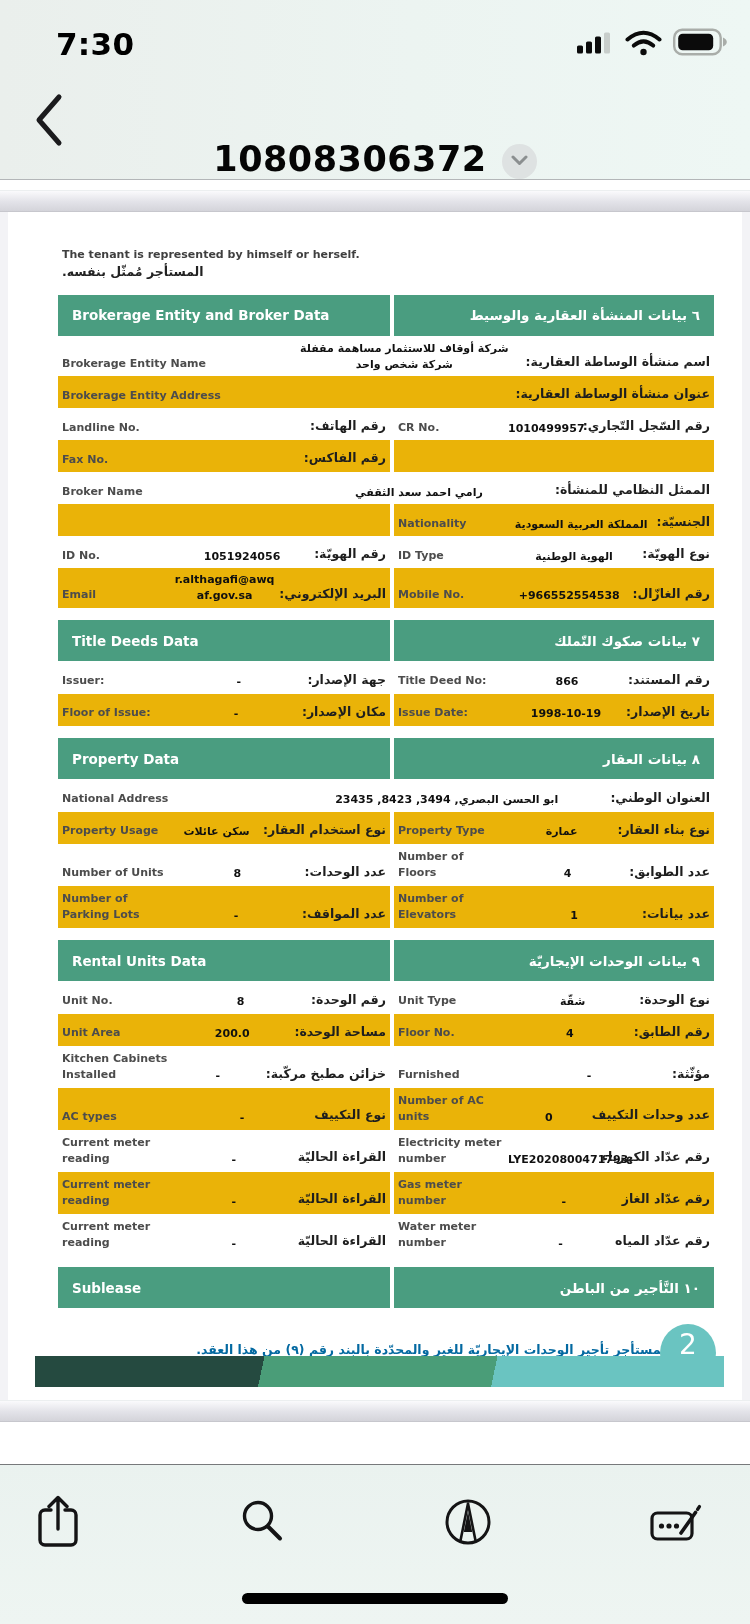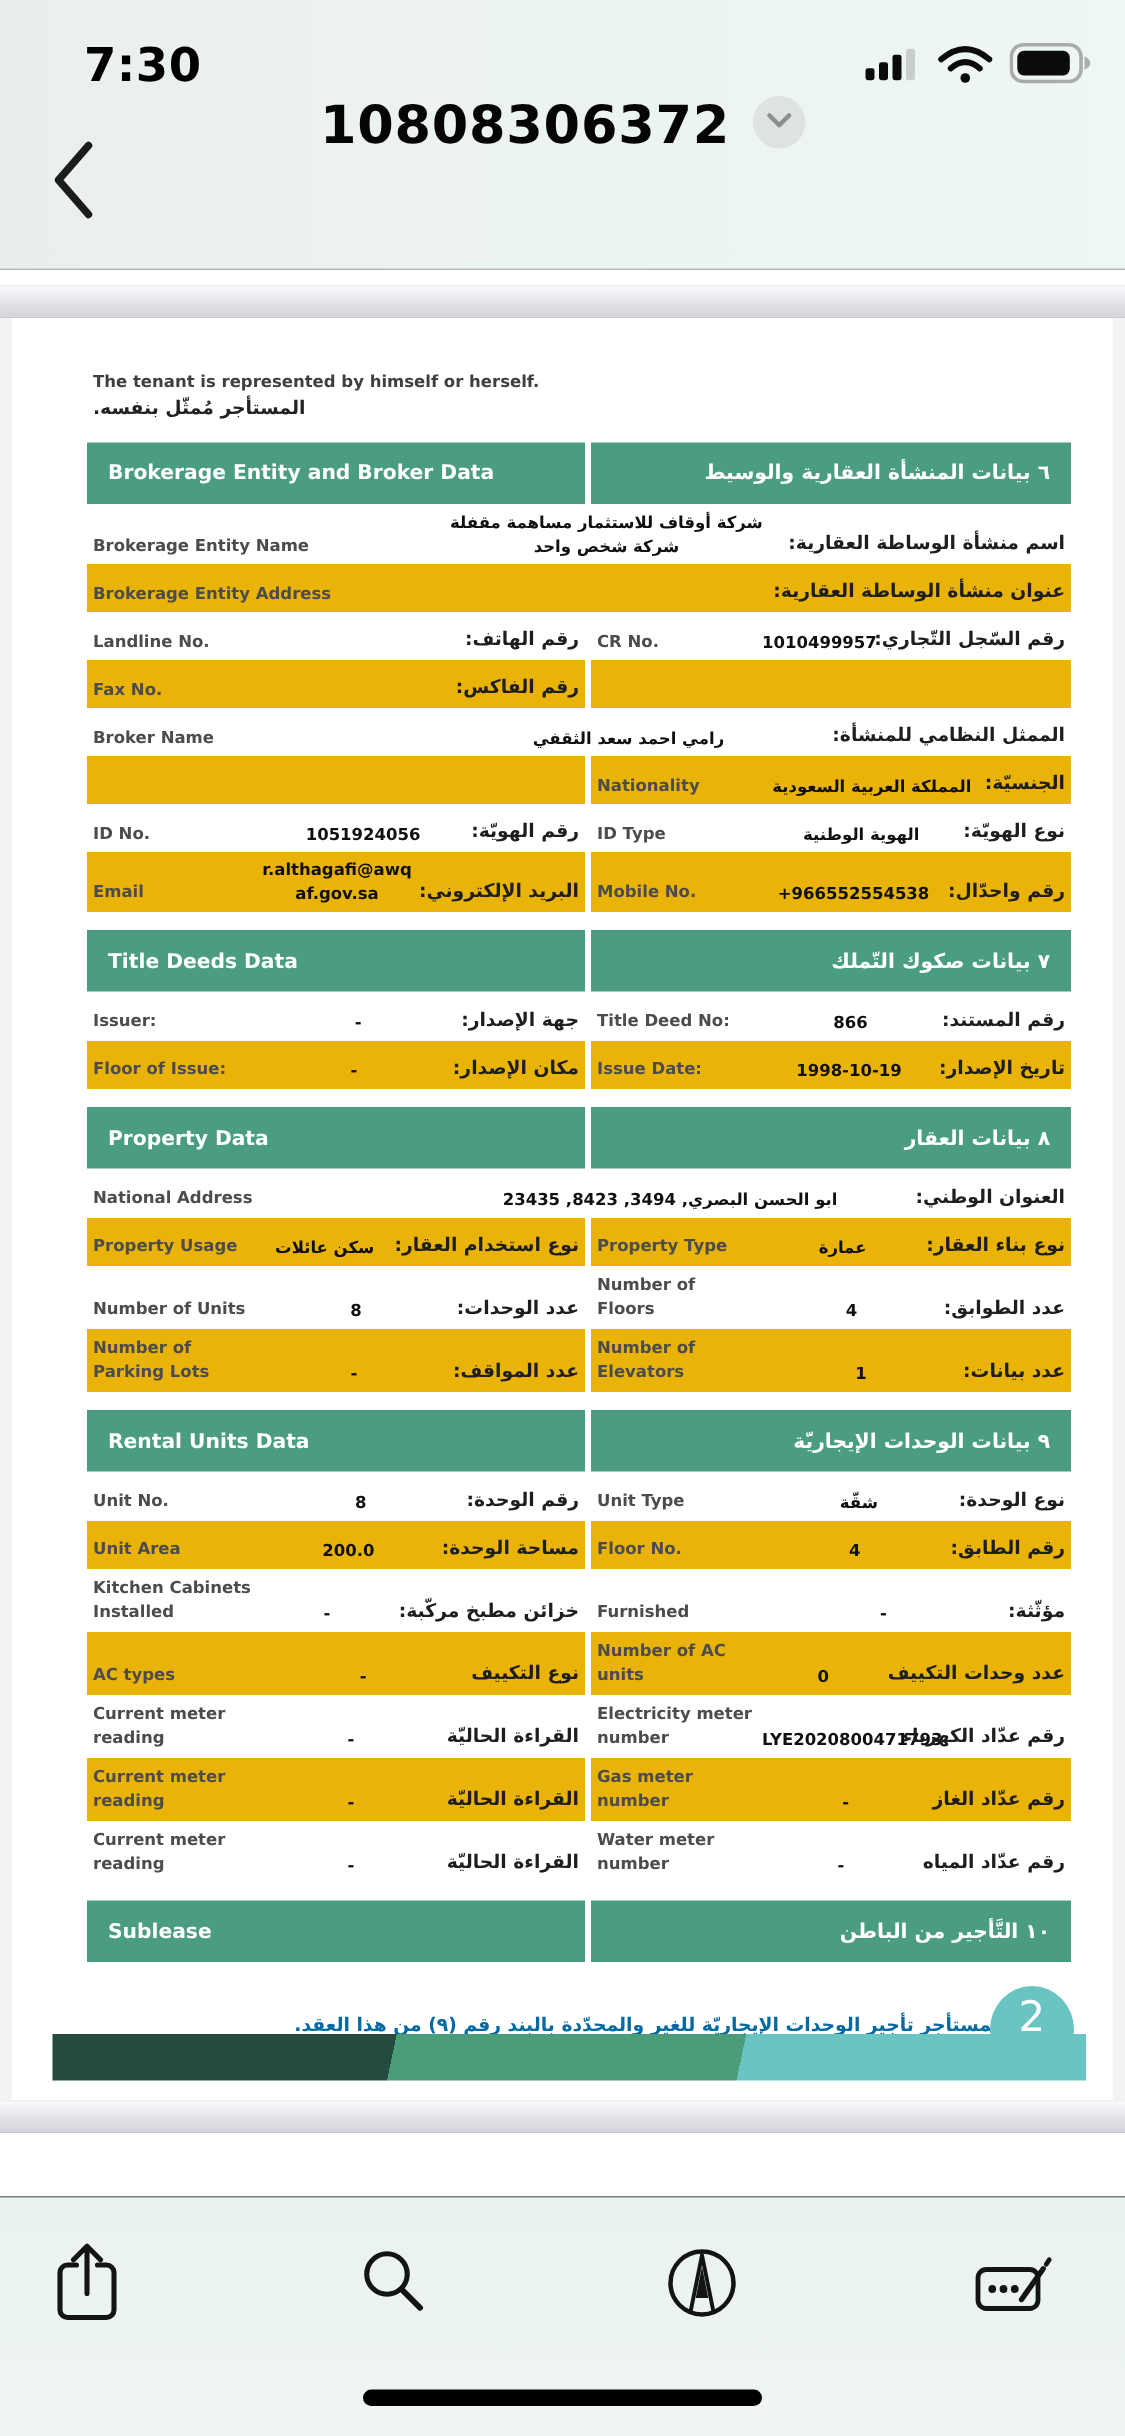--- a/index.html
+++ b/index.html
@@ -11,21 +11,21 @@
   .topbar { position:absolute; top:0; left:0; width:750px; height:179px;
             background:linear-gradient(90deg,#eaefec 0%,#ecf4f1 55%,#eef7f4 100%); }
   .status-row { position:absolute; top:18px; left:0; right:0; height:52px;
                 display:flex; align-items:center; }
   .time { margin-left:56px; font-size:31px; font-weight:700; color:#000; letter-spacing:.3px; }
   .status-icons { margin-left:auto; margin-right:22px; display:flex; align-items:center; gap:11px; }
   .nav-row { position:absolute; top:64px; left:0; right:0; height:115px; }
   .back-btn { position:absolute; left:26px; top:26px; width:44px; height:62px;
               display:flex; align-items:center; justify-content:center; background:none; border:none; }
   .nav-title-group { position:absolute; left:0; right:0; top:0; height:100%;
-                     display:flex; align-items:flex-start; justify-content:center; }
+                     display:flex; align-items:flex-end; justify-content:center; }
   .nav-title { font-size:35px; font-weight:600; color:#050505; letter-spacing:.5px; }
   .dropdown-circle { width:35px; height:35px; border-radius:50%; background:#dee2e2;
                      display:flex; align-items:center; justify-content:center; margin-left:15px; border:none; }
   .nav-hairline { position:absolute; top:179px; left:0; width:750px; height:1px; background:#b3b6b8; }
 
   
   .sep-band { position:absolute; left:0; width:750px; height:22px;
               background:linear-gradient(180deg,#fafafc 0%,#e2e2e8 55%,#d4d4da 100%);
               border-bottom:1px solid #c7c7cd; border-top:1px solid #eceff0; }
   .sep-top { top:190px; }
@@ -228,21 +228,21 @@
             <div class="row shade">
               <div class="cell half">
                 <span class="en">Email</span>
                 <span class="val wrap">r.althagafi@awqaf.gov.sa</span>
                 <span class="ar" dir="rtl">البريد الإلكتروني:</span>
               </div>
               <div class="rgap"></div>
               <div class="cell half r">
                 <span class="en">Mobile No.</span>
                 <span class="val">+966552554538</span>
-                <span class="ar" dir="rtl">رقم واحدّال:</span>
+                <span class="ar" dir="rtl">رقم الغازّال:</span>
               </div>
             </div>
           </section>
           <section class="sec">
             <div class="sec-header">
               <div class="hcell hl">Title Deeds Data</div>
               <div class="hgap"></div>
               <div class="hcell hr" dir="rtl">٧ بيانات صكوك التّملك</div>
             </div>
             <div class="row">

